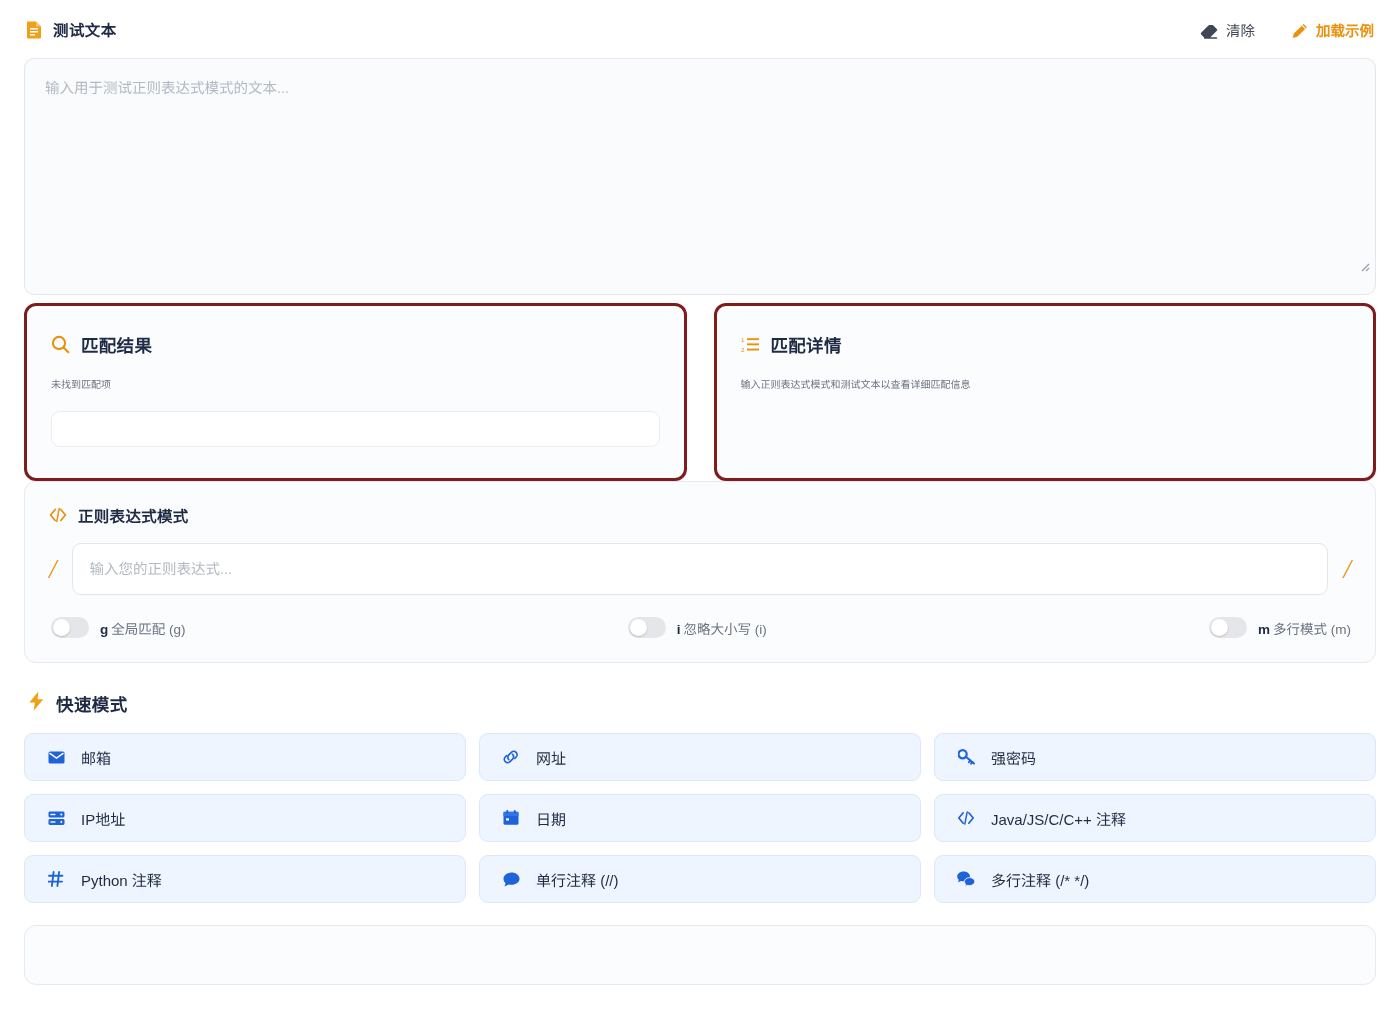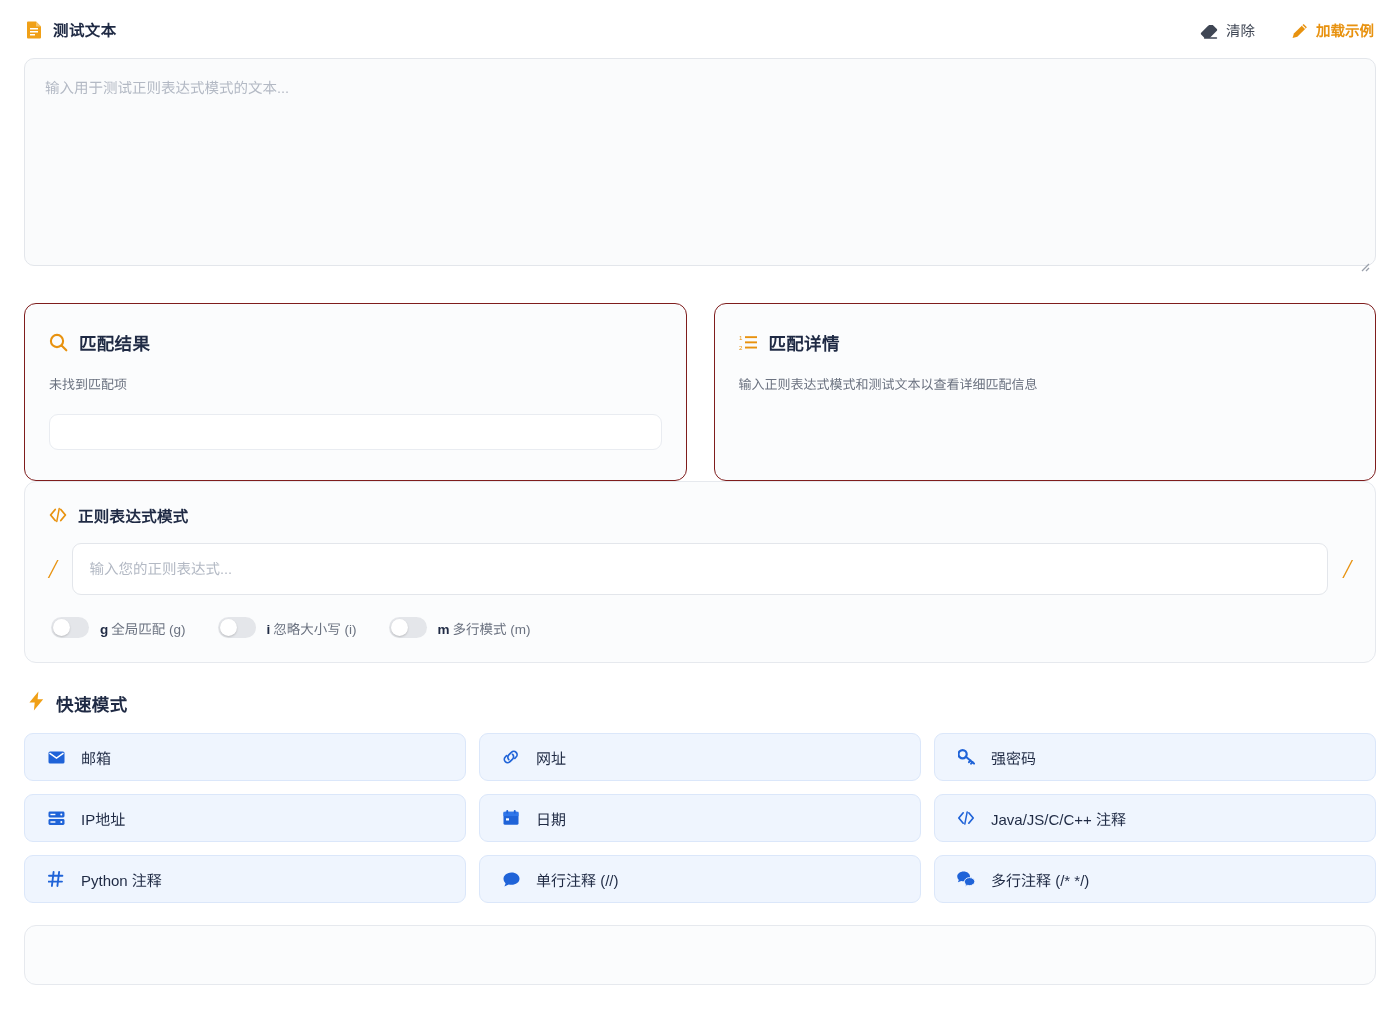--- a/index.html
+++ b/index.html
@@ -56,21 +56,21 @@
   .hdr-action.clear { color: #3f4654; }
   .hdr-action.example { color: #e8920f; font-weight: 600; }
 
   
   .textarea-wrap {
     position: relative;
     height: 220px;
   }
   .test-textarea {
     width: 100%;
-    height: 208px;
+    height: 237px;
     border: 1px solid #e3e6eb;
     border-radius: 10px;
     background: #fafbfc;
     padding: 18px 20px;
     font-size: 14.5px;
     font-family: inherit;
     color: #1f2937;
     resize: none;
     outline: none;
     line-height: 1.6;
@@ -86,40 +86,40 @@
   }
 
   
   .cards-row {
     display: flex;
     gap: 27px;
     margin-top: 25px;
   }
   .card {
     flex: 1;
-    border: 1px solid #7f1d1d;
+    border: 3px solid #7f1d1d;
     border-radius: 12px;
     background: #fbfcfd;
     padding: 26px 24px 24px 24px;
     min-height: 178px;
   }
   .card-head {
     display: flex;
     align-items: center;
     gap: 11px;
     margin-bottom: 20px;
   }
   .card-title {
     font-size: 17.5px;
     font-weight: 700;
     color: #1f2a44;
     letter-spacing: 0.3px;
   }
   .card-note {
-    font-size: 13px;
+    font-size: 10px;
     color: #6b7280;
     line-height: 1.5;
   }
   .empty-input {
     margin-top: 19px;
     width: 100%;
     height: 36px;
     border: 1px solid #e9ecf1;
     border-radius: 9px;
     background: #ffffff;
@@ -170,20 +170,21 @@
     outline: none;
   }
   .regex-input::placeholder { color: #b3b9c4; }
 
   .flags-row {
     display: flex;
     align-items: center;
     gap: 32px;
     margin-top: 22px;
     padding-left: 2px;
+    justify-content: space-between;
   }
   .flag {
     display: flex;
     align-items: center;
     gap: 11px;
     cursor: pointer;
   }
   .switch {
     width: 38px;
     height: 21px;

